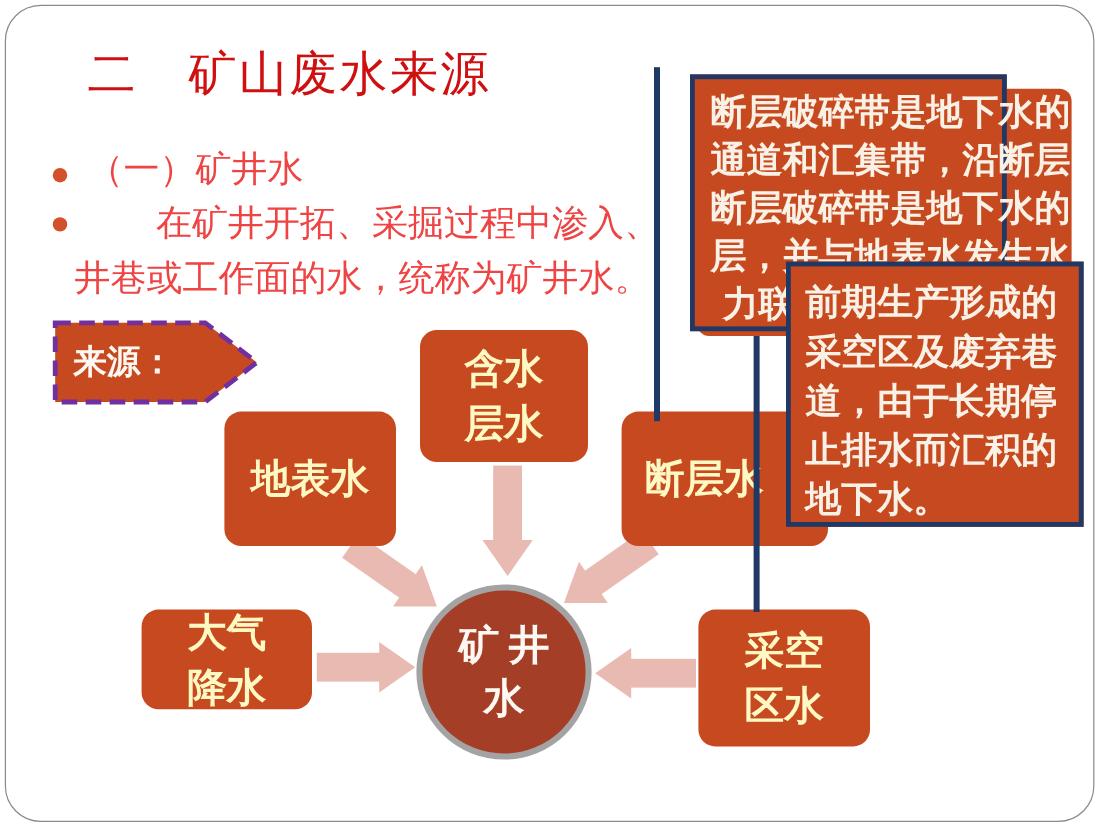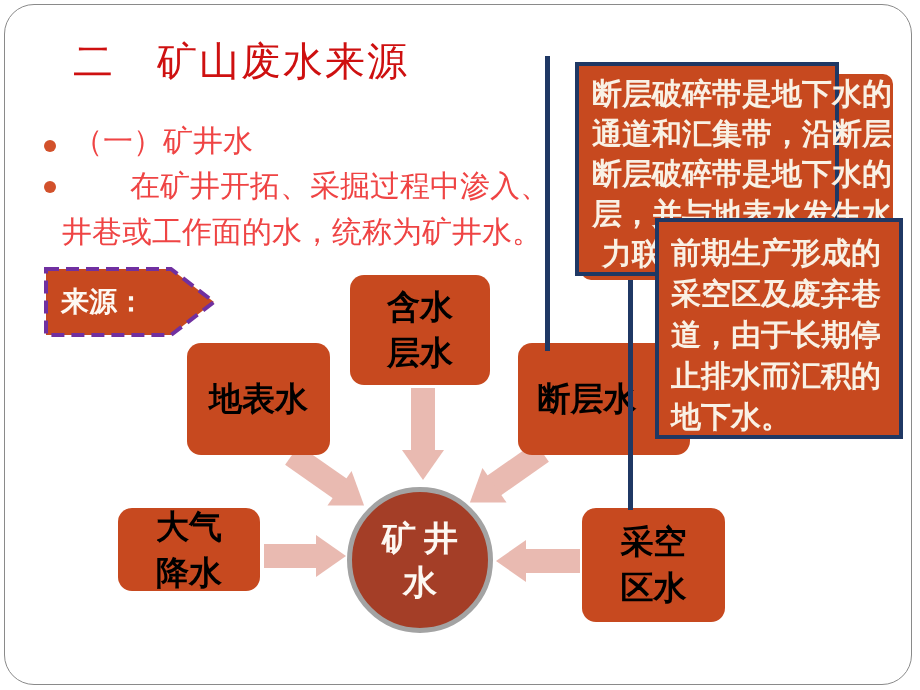--- a/index.html
+++ b/index.html
@@ -20,21 +20,21 @@
     position:absolute;width:12px;height:12px;border-radius:50%;background:#d2512b;
   }
   .body-text{
     position:absolute;font-family:"Liberation Serif","DejaVu Serif",serif;
     font-size:30px;color:#ef4444;white-space:nowrap;
   }
   
   .vline{position:absolute;width:5px;background:#1f3864;z-index:5;}
   
   .obox{
-    position:absolute;background:#c7491f;border-radius:14px;color:#000000;
+    position:absolute;background:#c7491f;border-radius:14px;color:#fef9c3;
     display:flex;flex-direction:column;align-items:center;justify-content:center;
     font-weight:bold;font-size:33px;line-height:46px;z-index:2;
     font-family:"Liberation Sans",sans-serif;text-align:center;
   }
   
   .circle{
     position:absolute;left:347px;top:487px;width:146px;height:146px;border-radius:50%;
     background:#a43e27;border:5px solid #a3a3a3;box-sizing:border-box;z-index:3;
     display:flex;flex-direction:column;align-items:center;justify-content:center;
     color:#fdf8f2;font-weight:bold;font-size:34px;line-height:44px;text-align:center;

